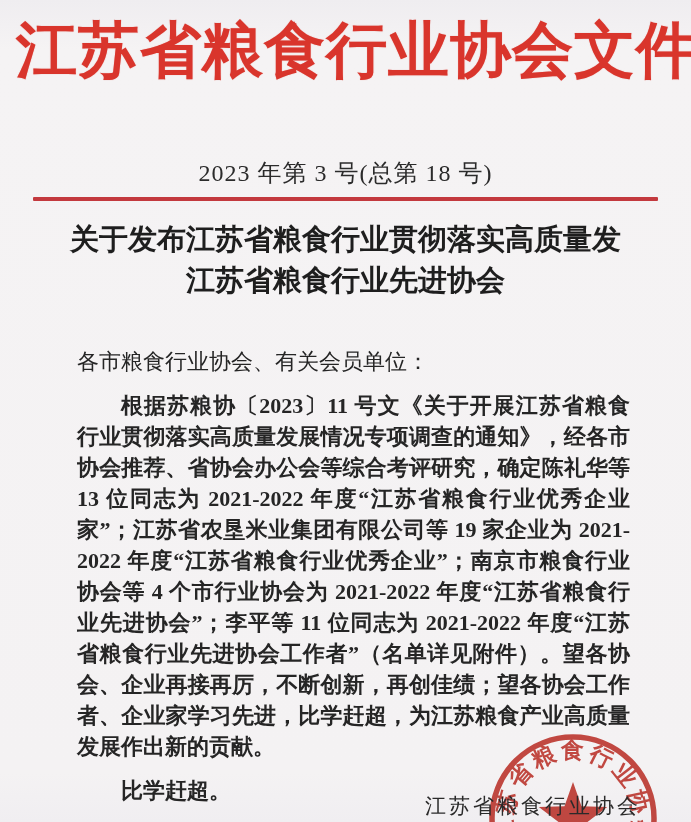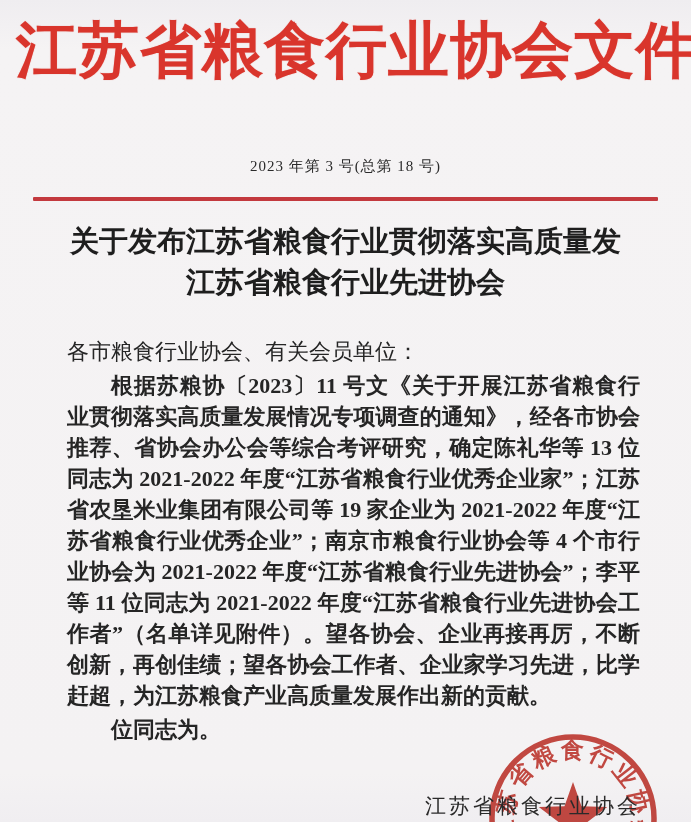--- a/index.html
+++ b/index.html
@@ -20,45 +20,46 @@
     font-size: 61px; font-weight: bold;
     letter-spacing: 1px;
     color: #d9352c;
     text-shadow: 0 0 1px rgba(217,53,44,.45);
     white-space: nowrap;
     padding-left: 16px;
   }
   .doc-number {
     position: absolute; top: 157px; left: 0; right: 0;
     text-align: center;
-    font-size: 15px;
+    font-size: 24px;
     color: #2b2b2b;
     letter-spacing: 1px;
   }
   .red-rule {
     position: absolute; top: 197px; left: 33px; right: 33px;
     height: 4px;
     background: #c3393e;
     border-radius: 1px;
   }
   .doc-title {
     position: absolute; top: 221px; left: 0; right: 0;
     text-align: center;
     font-size: 29px; font-weight: bold;
     line-height: 41px;
     color: #1e1e1e;
+    font-family: Liberation Mono, monospace;
   }
   .body-text {
     position: absolute; top: 333px; left: 64px; width: 579px;
     font-size: 22px;
     line-height: 31px;
     color: #252525;
     text-align: justify;
   }
-  .body-text p { margin: 3px; }
+  .body-text p { margin: 13px; }
   .body-text p.indented { text-indent: 2em; font-weight: bold; }
   .signature {
     position: absolute; top: 792px; right: 50px;
     font-size: 21px;
     letter-spacing: 3px;
     color: #2a2a2a;
     white-space: nowrap;
     z-index: 3;
   }
   .seal {
@@ -85,21 +86,21 @@
   <div class="red-rule"></div>
 
   <div class="doc-title">
     <div>关于发布江苏省粮食行业贯彻落实高质量发</div>
     <div>江苏省粮食行业先进协会</div>
   </div>
 
   <div class="body-text">
     <p>各市粮食行业协会、有关会员单位：</p>
     <p class="indented">根据苏粮协〔2023〕11 号文《关于开展江苏省粮食行业贯彻落实高质量发展情况专项调查的通知》，经各市协会推荐、省协会办公会等综合考评研究，确定陈礼华等 13 位同志为 2021-2022 年度“江苏省粮食行业优秀企业家”；江苏省农垦米业集团有限公司等 19 家企业为 2021-2022 年度“江苏省粮食行业优秀企业”；南京市粮食行业协会等 4 个市行业协会为 2021-2022 年度“江苏省粮食行业先进协会”；李平等 11 位同志为 2021-2022 年度“江苏省粮食行业先进协会工作者”（名单详见附件）。望各协会、企业再接再厉，不断创新，再创佳绩；望各协会工作者、企业家学习先进，比学赶超，为江苏粮食产业高质量发展作出新的贡献。</p>
-    <p class="indented">位同志为。</p>
+    <p class="indented">比学赶超。</p>
   </div>
 
   <div class="signature">江苏省粮食行业协会</div>
 
   <svg class="seal" viewBox="0 0 200 200" xmlns="http://www.w3.org/2000/svg">
     <defs>
       <path id="sealArc" d="M 45.6,128.4 A 60,60 0 1 1 154.4,128.4" fill="none"></path>
     </defs>
 
     <circle cx="100" cy="103" r="81" fill="none" stroke="#c4382f" stroke-width="5.5"></circle>

